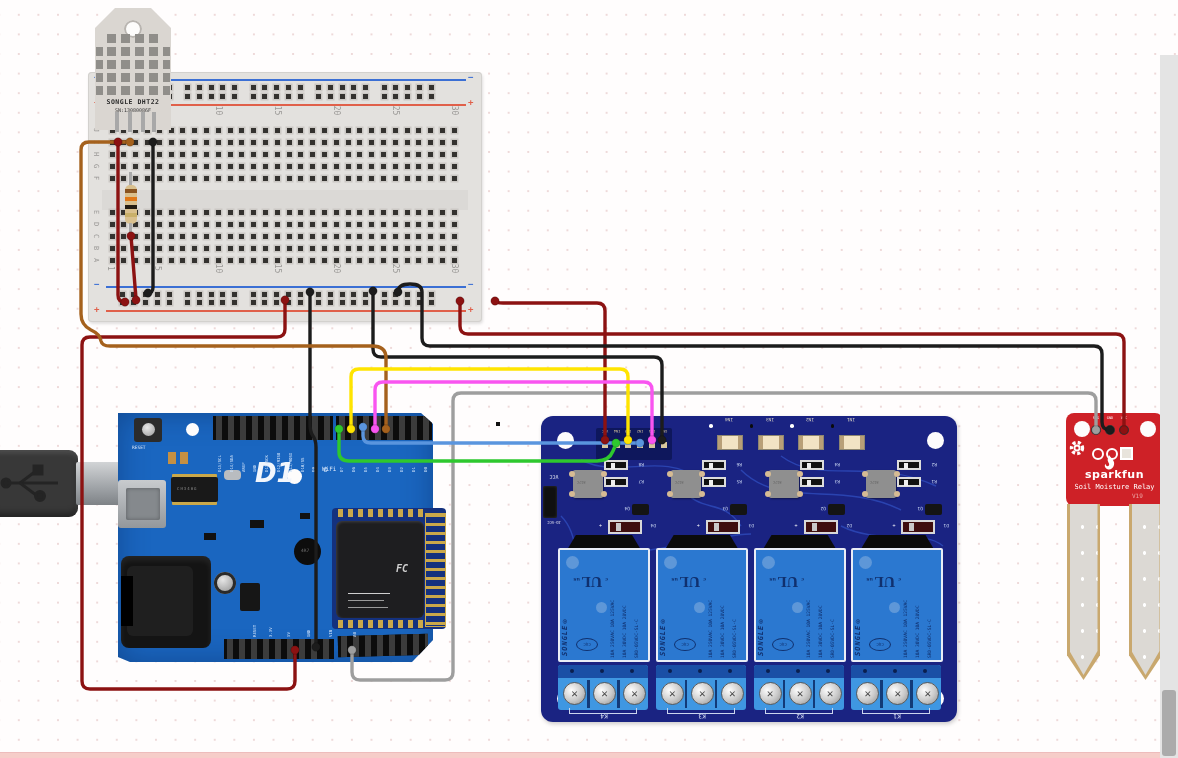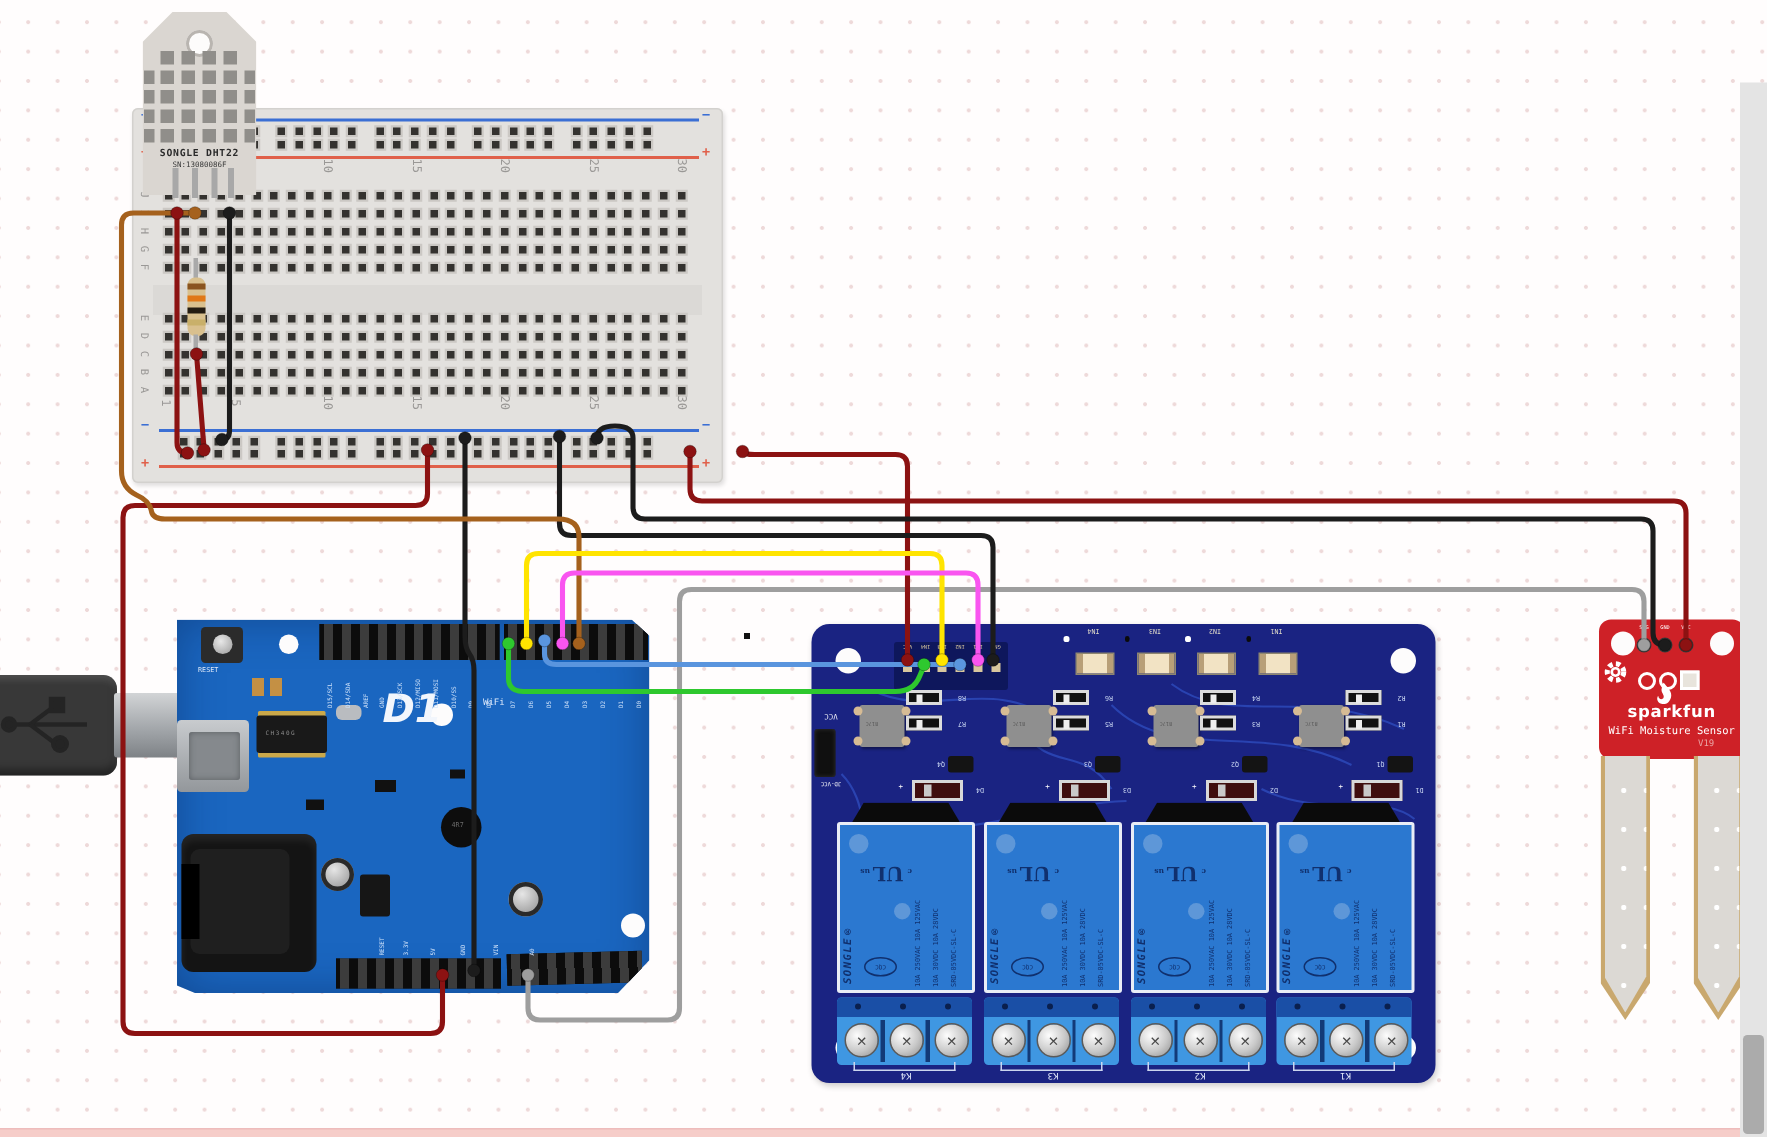--- a/index.html
+++ b/index.html
@@ -620,20 +620,31 @@
         <span class="wlabel" style="position: absolute; left: 305px; top: 29px; height: 30px;">D0</span>
         <span class="wlabel" style="position: absolute; left: 134px; top: 196px; height: 28px;">RESET</span>
         <span class="wlabel" style="position: absolute; left: 150px; top: 196px; height: 28px;">3.3V</span>
         <span class="wlabel" style="position: absolute; left: 168px; top: 196px; height: 28px;">5V</span>
         <span class="wlabel" style="position: absolute; left: 188px; top: 196px; height: 28px;">GND</span>
         <span class="wlabel" style="position: absolute; left: 210px; top: 196px; height: 28px;">VIN</span>
         <span class="wlabel" style="position: absolute; left: 234px; top: 196px; height: 28px;">A0</span>
       </div>
   </div>
 
+  <div class="abs" style="left:332px;top:508px;width:114px;height:121px;background:#14317e;border-radius:4px;">
+    <div class="abs" style="left:6px;top:1px;width:86px;height:8px;background:repeating-linear-gradient(90deg,#caa84a 0 5px,#14317e 5px 10px);"></div>
+    <div class="abs" style="left:6px;top:112px;width:86px;height:8px;background:repeating-linear-gradient(90deg,#caa84a 0 5px,#14317e 5px 10px);"></div>
+    <div class="abs" style="left:4px;top:13px;width:88px;height:97px;background:#1e1e20;border-radius:6px;box-shadow:inset 1px 1px 3px rgba(255,255,255,.15);">
+      <div class="abs" style="left:12px;top:72px;width:42px;height:1px;background:#cfcfcf;"></div>
+      <div class="abs" style="left:12px;top:79px;width:36px;height:1px;background:#9a9a9a;"></div>
+      <div class="abs" style="left:12px;top:86px;width:40px;height:1px;background:#9a9a9a;"></div>
+      <span class="abs" style="left:60px;top:42px;font-size:10px;font-style:italic;font-weight:bold;color:#cfcfcf;">FC</span>
+    </div>
+    <div class="abs" style="left:93px;top:5px;width:19px;height:112px;border:1.5px solid #caa84a;background:repeating-linear-gradient(180deg,#caa84a 0 3px,rgba(0,0,0,0) 3px 9px);"></div>
+  </div>
 
   <div id="relay-board" class="abs" style="background-color: rgb(26, 35, 130);">
     <svg width="416" height="306" style="position:absolute;left:0;top:0;">
       <g stroke="#2c47b6" stroke-width="1.4" fill="none" opacity="0.9">
         <path d="M40,44 C80,64 120,34 160,64"></path>
         <path d="M200,54 C240,94 300,64 360,94"></path>
         <path d="M30,130 C90,150 150,120 210,118"></path>
         <path d="M240,40 C280,70 330,40 395,70"></path>
         <path d="M300,110 C340,130 380,112 402,130"></path>
         <path d="M140,70 C160,100 180,80 200,110"></path>
@@ -877,21 +888,21 @@
     <div class="abs" style="left:25px;top:12px;width:10px;height:10px;border-radius:50%;background:#3a3a3a;"></div>
     <div class="abs" style="left:39px;top:12px;width:10px;height:10px;border-radius:50%;background:#3a3a3a;"></div>
     <div class="abs" style="left:53px;top:12px;width:10px;height:10px;border-radius:50%;background:#3a3a3a;"></div>
     <div class="abs" style="left:26px;top:35px;width:8px;height:8px;border-radius:50%;border:2px solid #fff;"></div>
     <div class="abs" style="left:40px;top:35px;width:8px;height:8px;border-radius:50%;border:2px solid #fff;"></div>
     <div class="abs" style="left:54px;top:34px;width:9px;height:9px;border:2px solid #fff;background:#e8e4dc;"></div>
     <svg width="14" height="16" style="position:absolute;left:36px;top:42px;">
       <path d="M7 0 C10 4 13 6 12 10 C11 13.5 8.5 15 5.5 14.2 C3 13.5 2 10.5 3.5 8.8 C3.6 11 6 12 7 10.2 C8 8.5 5 6.5 5.8 4 C6.2 2.2 6.6 1 7 0 Z" fill="#ffffff"></path>
     </svg>
     <div class="abs" style="left:0;top:55px;width:97px;text-align:center;font-size:11px;font-weight:bold;color:#fff;font-family:'DejaVu Sans',sans-serif;letter-spacing:0.5px;">sparkfun</div>
-    <div class="abs" style="left:0;top:70px;width:97px;text-align:center;font-size:7px;color:#fff;">WiFi Moisture Sensor</div>
+    <div class="abs" style="left:0;top:70px;width:97px;text-align:center;font-size:7px;color:#fff;">Soil Moisture Relay</div>
     <div class="abs" style="left:66px;top:79px;font-size:6px;color:#eaa3a3;">V19</div>
     <div class="abs" id="soil-pin-labels" style="left:0;top:3px;width:97px;height:10px;">
         <span style="position: absolute; left: 23px; top: 0px; width: 14px; text-align: center; font-size: 3.5px; color: rgb(255, 255, 255);">SIG</span>
         <span style="position: absolute; left: 37px; top: 0px; width: 14px; text-align: center; font-size: 3.5px; color: rgb(255, 255, 255);">GND</span>
         <span style="position: absolute; left: 51px; top: 0px; width: 14px; text-align: center; font-size: 3.5px; color: rgb(255, 255, 255);">VCC</span>
       </div>
   </div>
   <div class="soil-prong-outer abs" style="left:1067px;top:504px;">
     <div class="soil-prong-inner"></div>
   </div>

